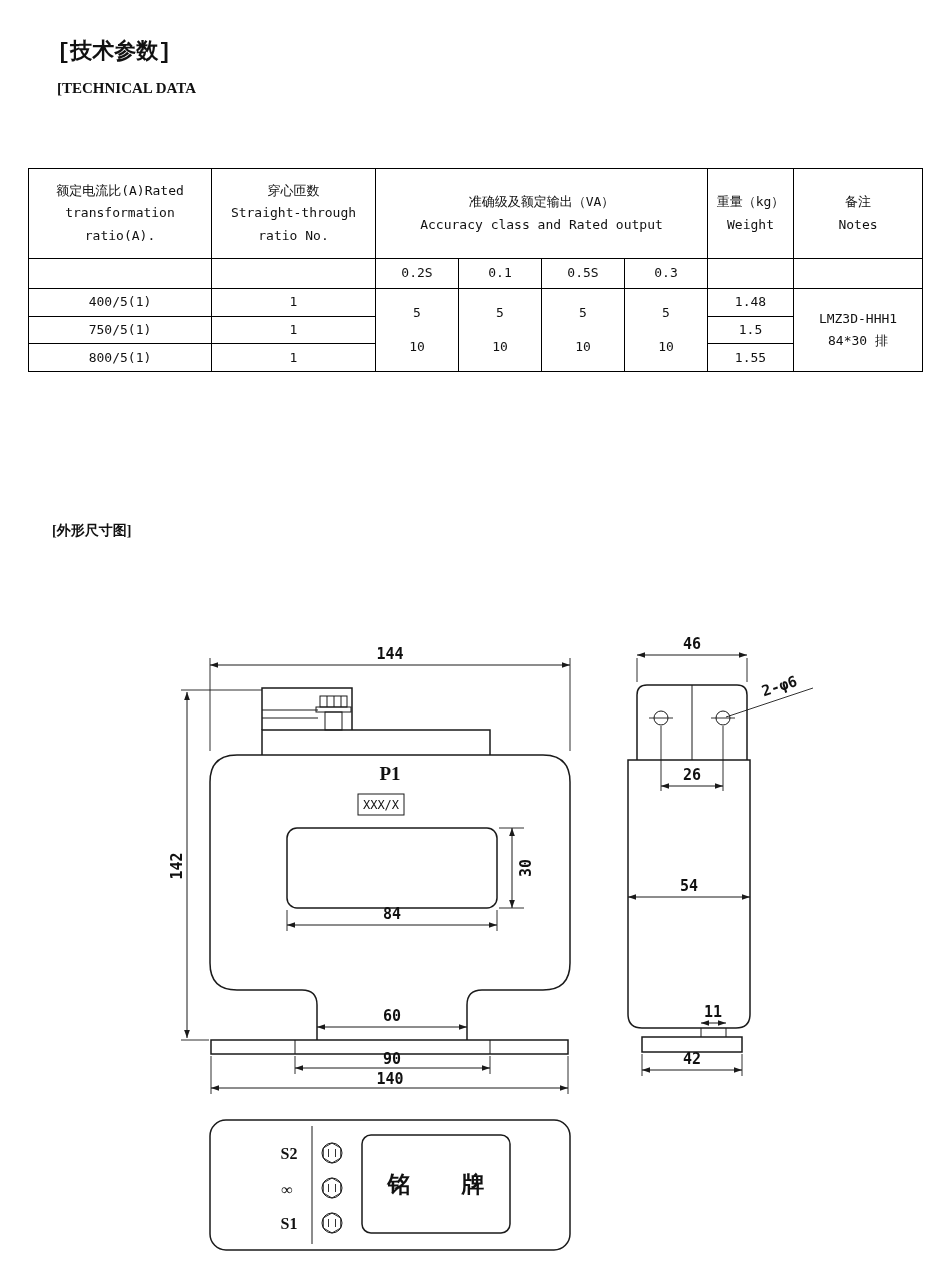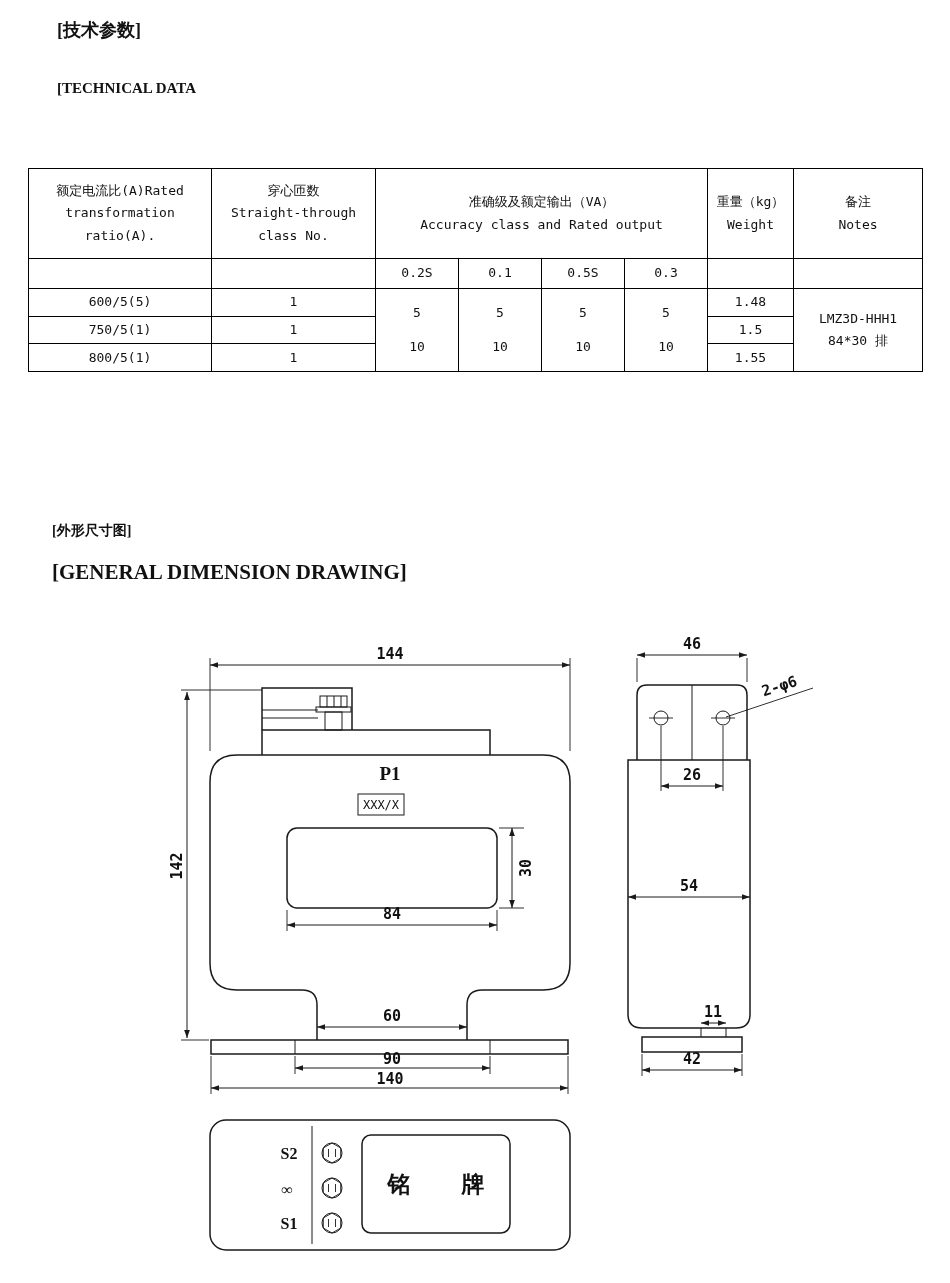--- a/index.html
+++ b/index.html
@@ -1,20 +1,20 @@
 <!DOCTYPE html>
 <html><head>
 <meta charset="utf-8">
 <style>
   * { margin:0; padding:0; box-sizing:border-box; }
   html,body { background:#ffffff; }
   body { width:950px; height:1283px; position:relative; font-family:"DejaVu Sans Mono", monospace; color:#111; }
   .page { position:absolute; inset:0; background:#fff; overflow:hidden; }
 
-  .h-cn1 { position:absolute; left:57px; top:18px;  font-family:Liberation Serif, serif; font-weight:bold; font-size:18px; }
+  .h-cn1 { position:absolute; left:57px; top:36px;  font-family:Liberation Mono, monospace; font-weight:bold; font-size:22px; }
   .h-en1 { position:absolute; left:57px; top:80px;  font-family:"Liberation Serif", serif; font-weight:bold; font-size:15px; }
   .h-cn2 { position:absolute; left:52px; top:522px; font-family:"Liberation Serif", serif; font-weight:bold; font-size:14px; }
   .h-en2 { position:absolute; left:52px; top:560px; font-family:"Liberation Serif", serif; font-weight:bold; font-size:21px; }
 
   table.tech { position:absolute; left:28px; top:168px; width:894px; border-collapse:collapse; table-layout:fixed; }
   table.tech td { border:1px solid #000; text-align:center; vertical-align:middle;
                   font:13px/1.7 "DejaVu Sans Mono", monospace; padding:0; overflow:hidden; }
   tr.head td { height:90px; }
   tr.sub  td { height:30px;margin-top:25px; }
   tr.data td { height:27px; }
@@ -53,21 +53,21 @@
     <tbody>
       <tr class="head">
         <td>
           <div>额定电流比(A)Rated</div>
           <div>transformation</div>
           <div>ratio(A).</div>
         </td>
         <td>
           <div>穿心匝数</div>
           <div>Straight-through</div>
-          <div>class No.</div>
+          <div>ratio No.</div>
         </td>
         <td colspan="4">
           <div>准确级及额定输出（VA）</div>
           <div>Accuracy class and Rated output</div>
         </td>
         <td>
           <div>重量（kg）</div>
           <div>Weight</div>
         </td>
         <td>
@@ -81,21 +81,21 @@
         <td></td>
         <td>0.2S</td>
         <td>0.1</td>
         <td>0.5S</td>
         <td>0.3</td>
         <td></td>
         <td></td>
       </tr>
 
       <tr class="data">
-        <td>600/5(5)</td>
+        <td>400/5(1)</td>
         <td>1</td>
         <td rowspan="3">
           <div class="va">
             <div>5</div>
             <div>10</div>
           </div>
         </td>
         <td rowspan="3">
           <div class="va">
             <div>5</div>
@@ -127,21 +127,20 @@
       </tr>
       <tr class="data">
         <td>800/5(1)</td>
         <td>1</td>
         <td>1.55</td>
       </tr>
     </tbody>
   </table>
 
   <div class="h-cn2">[外形尺寸图]</div>
-  <div class="h-en2">[GENERAL DIMENSION DRAWING]</div>
 
   <svg class="drawing" width="950" height="665" viewBox="0 0 950 665">
     <defs>
       <marker id="arrow" viewBox="0 0 10 10" refX="9" refY="5" markerWidth="9" markerHeight="9" orient="auto-start-reverse">
         <path d="M0,1.8 L9,5 L0,8.2 Z" fill="#1a1a1a"></path>
       </marker>
     </defs>
 
     <g>
 

